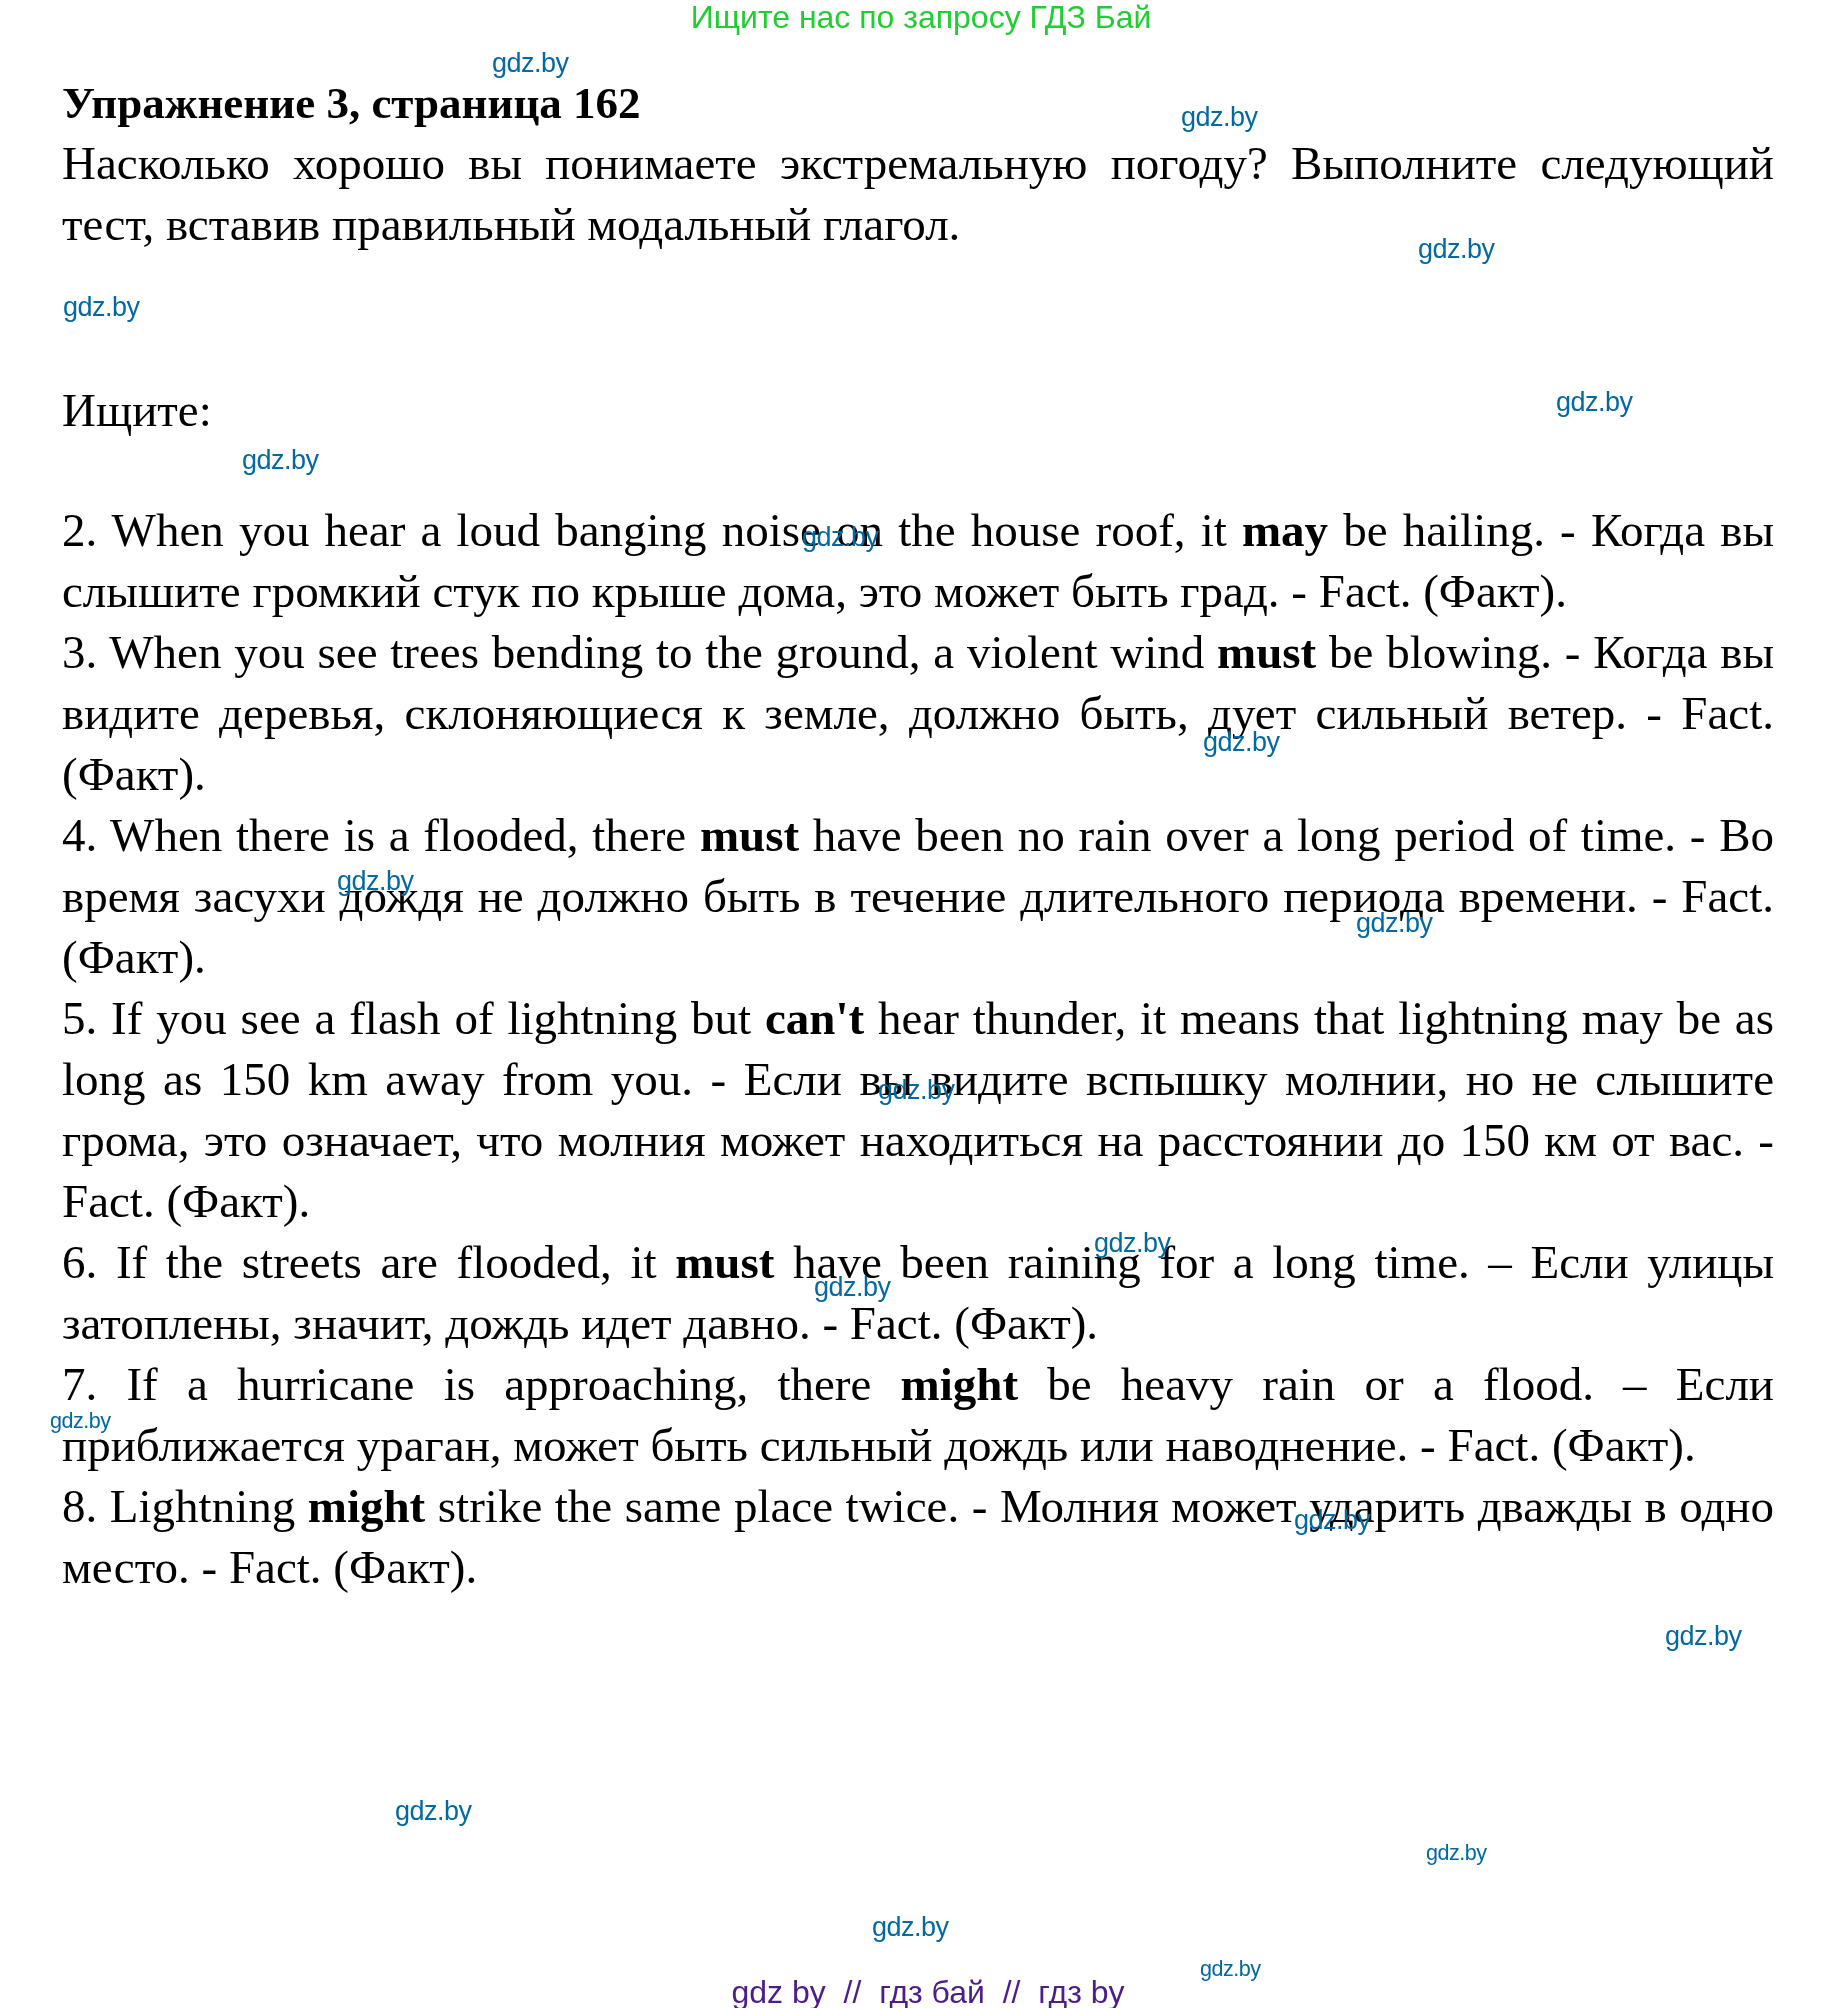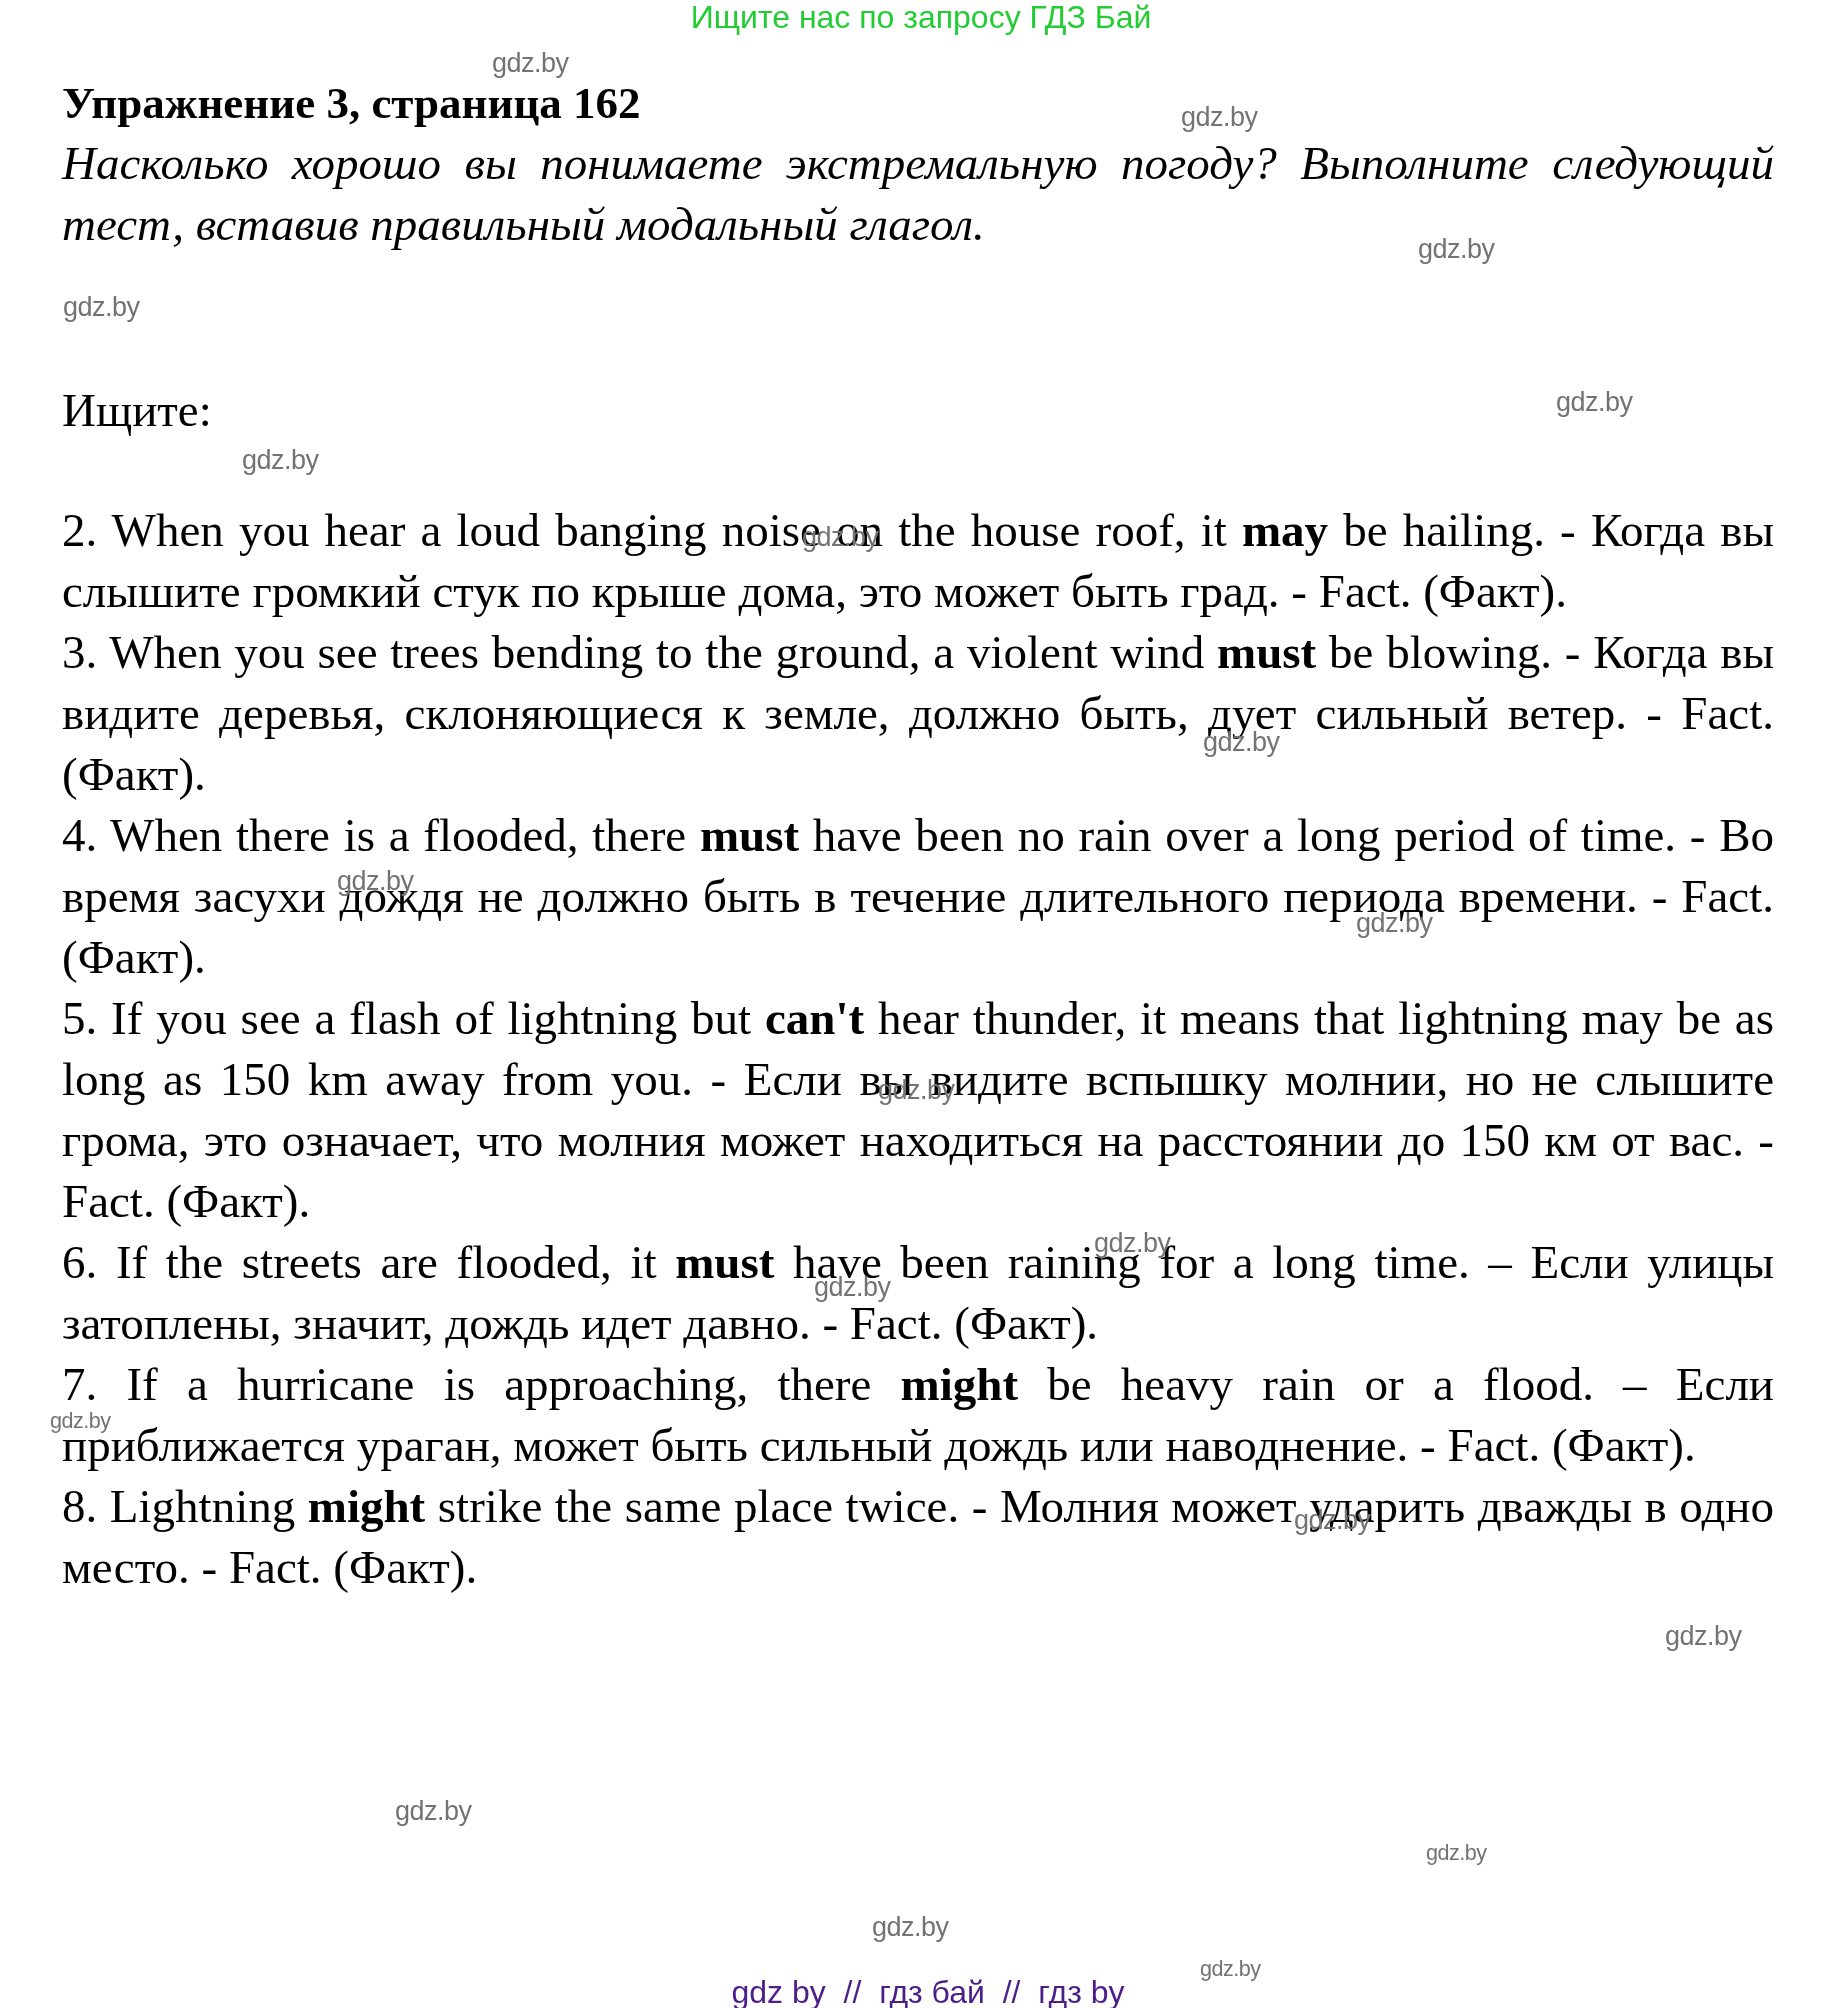--- a/index.html
+++ b/index.html
@@ -8,30 +8,30 @@
     position: absolute; top: 0; left: 0; width: 1824px; text-align: center;
     font-family: "Liberation Sans", sans-serif; font-size: 32px; line-height: 34px;
     color: #22cc33; padding-left: 18px; box-sizing: border-box;
   }
   .page {
     position: absolute; left: 62px; top: 74px; width: 1712px;
     font-family: "Liberation Serif", serif; color: #000;
     font-size: 47px; line-height: 61px;
   }
   .title { font-weight: bold; font-size: 45px; line-height: 59px; margin: 0; }
-  .para { text-align: justify; text-align-last: left; margin: 0; font-style: italic; }
+  .para { text-align: justify; text-align-last: left; margin: 0; }
   .gap-1 { height: 60px; }
   .gap-answer { height: 65px; }
   .gap-items { height: 59px; }
   .answer { margin: 0; }
   .items { margin: 0; padding: 0; list-style: none; }
   .items li { text-align: justify; }
   .wm {
     position: absolute; font-family: "Liberation Sans", sans-serif;
-    font-size: 27px; line-height: 27px; color: #737373; white-space: nowrap;
+    font-size: 27px; line-height: 27px; color: #0369a1; white-space: nowrap;
     letter-spacing: -0.5px;
   }
   .wm.small { font-size: 21.6px; line-height: 21.6px; }
   .footer {
     position: absolute; left: 16px; width: 1824px; top: 1975px; text-align: center;
     font-family: "Liberation Sans", sans-serif; font-size: 32px; line-height: 34px;
     color: #4b1e8a; white-space: pre;
   }
   b { font-weight: bold; }
 </style>

